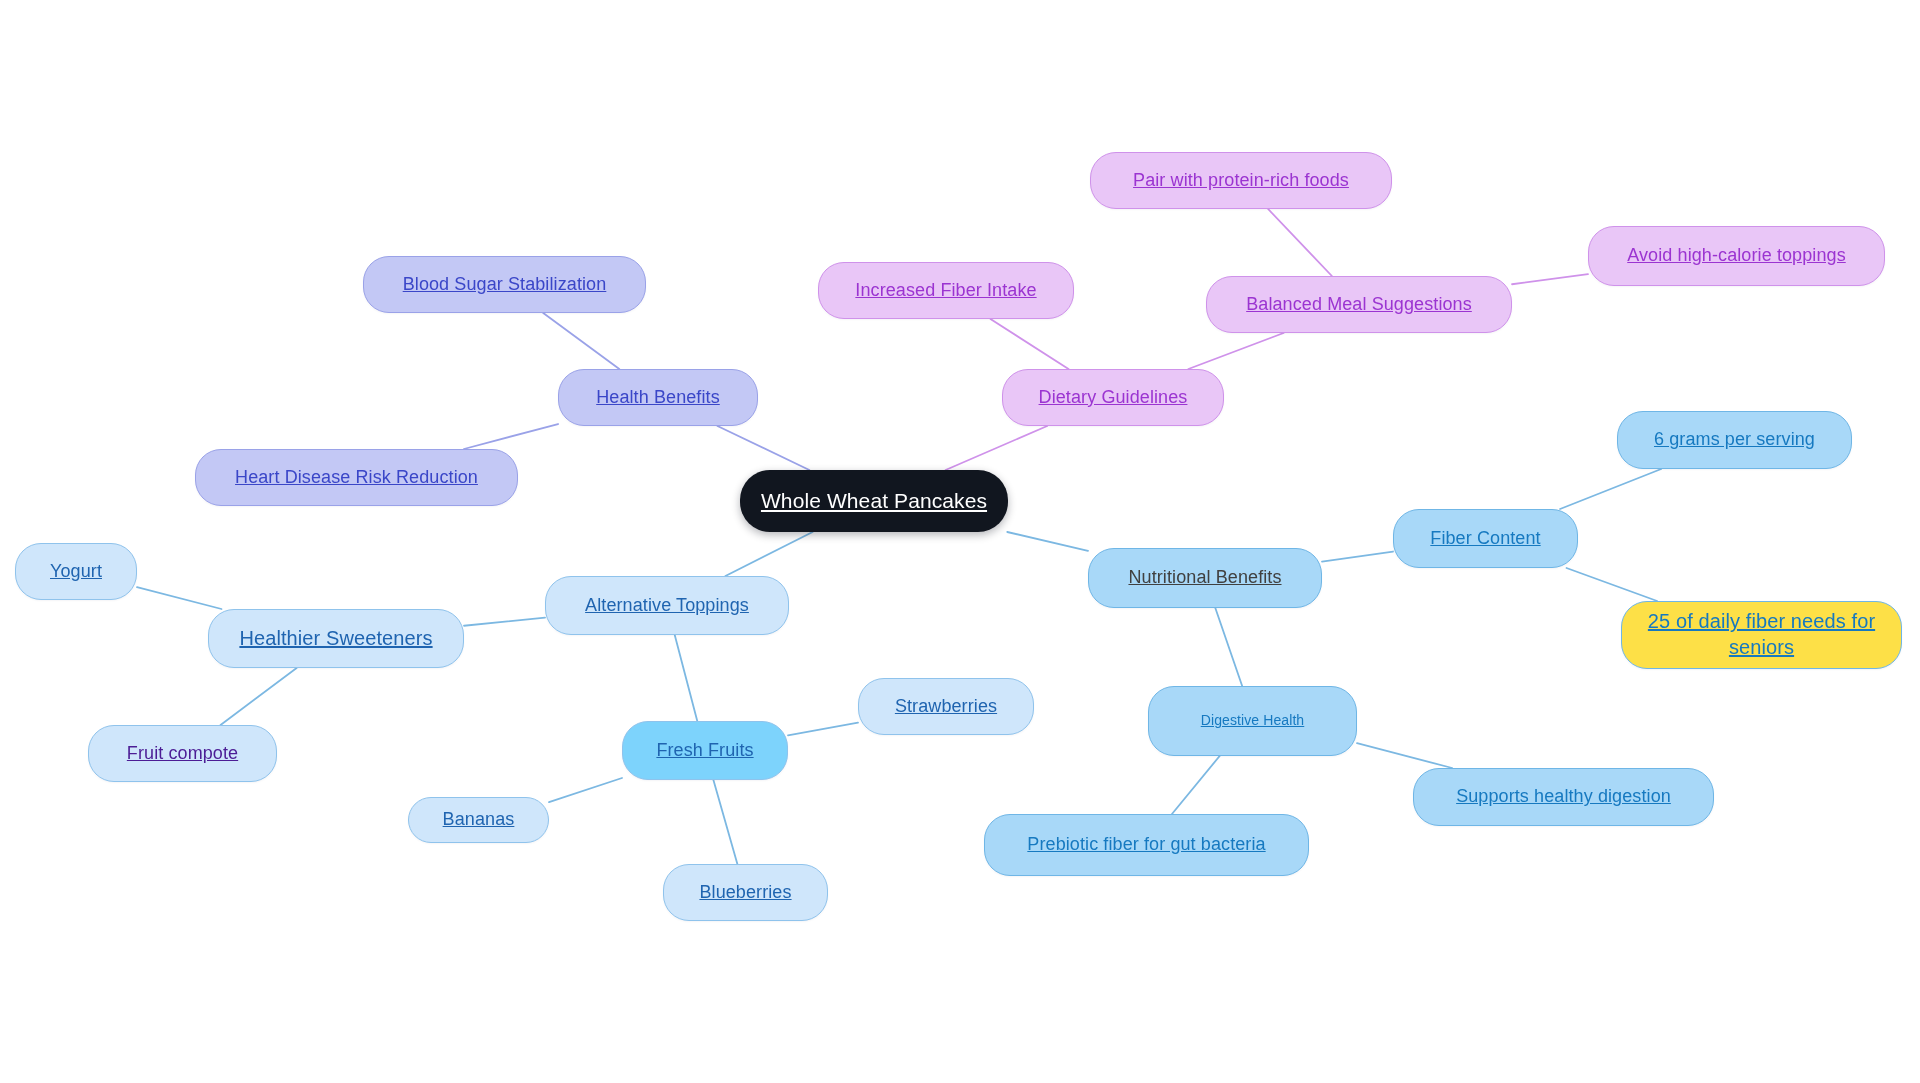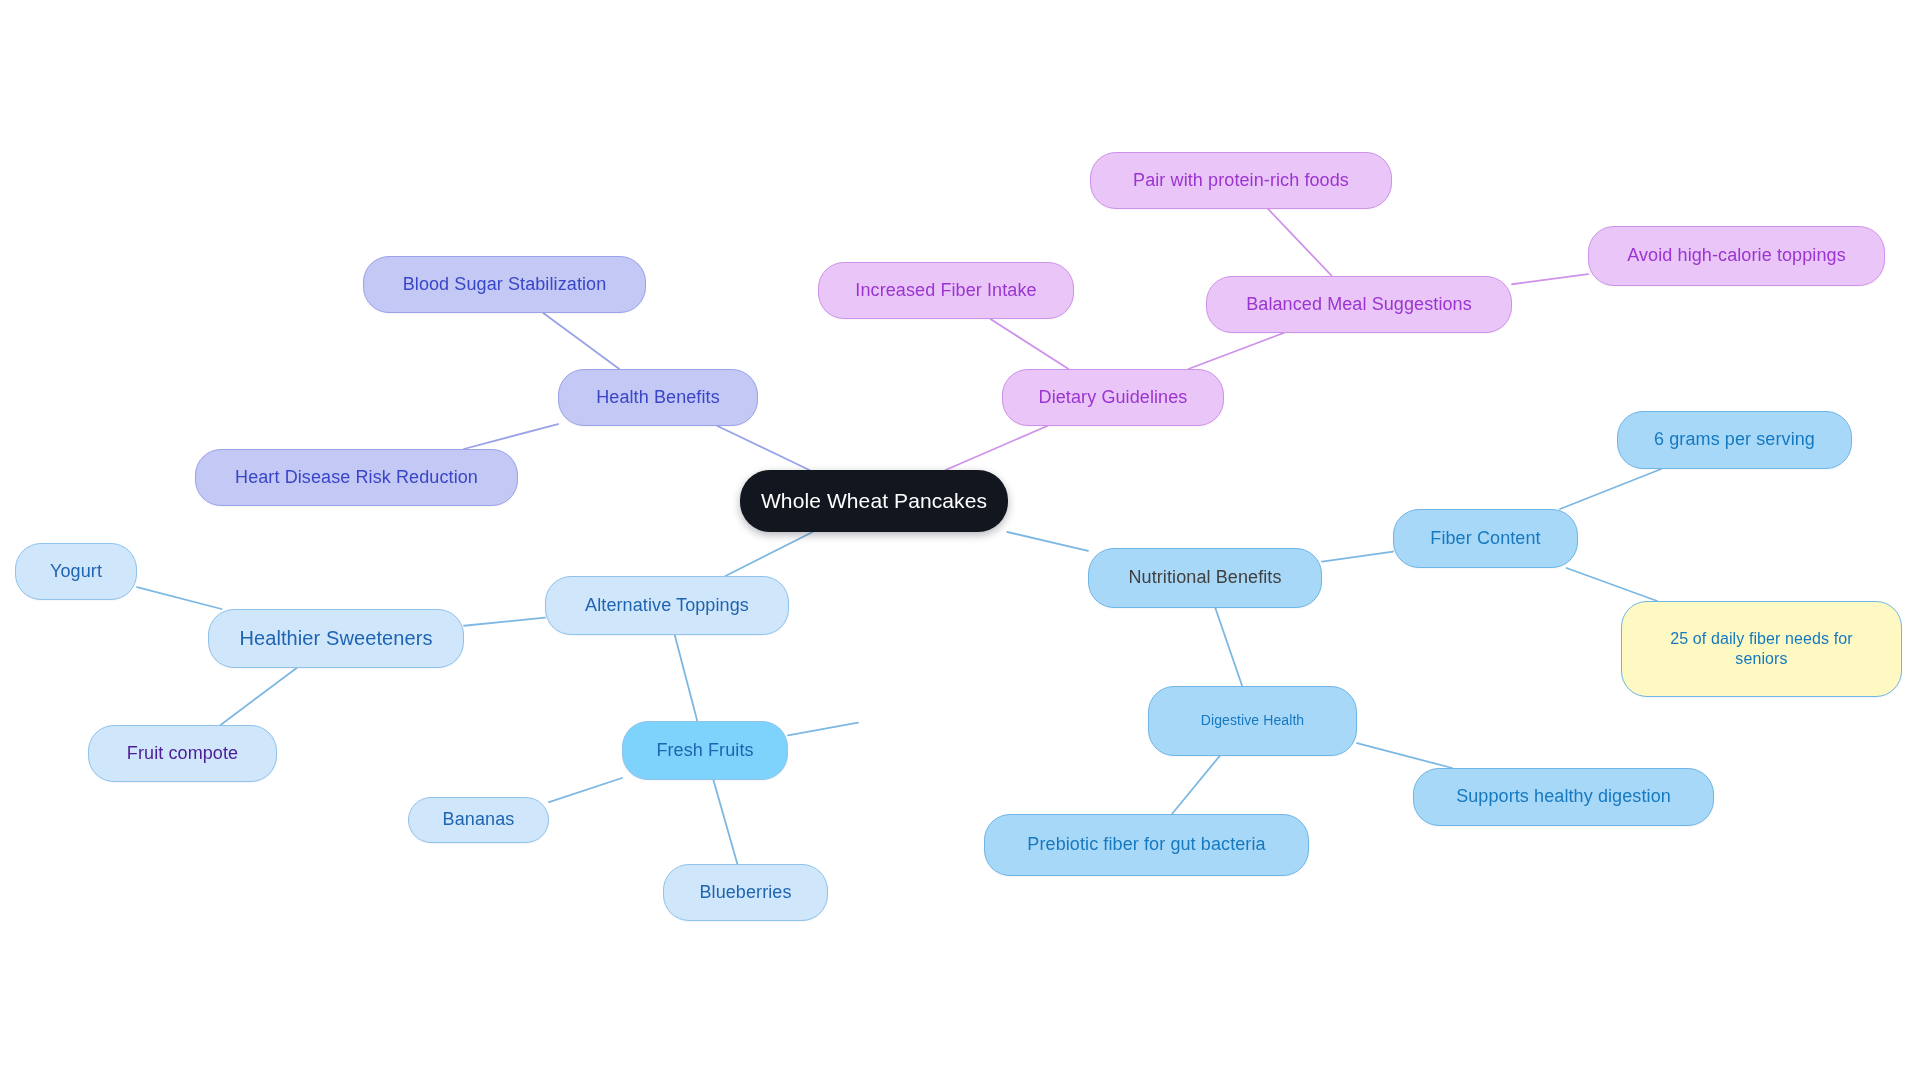--- a/index.html
+++ b/index.html
@@ -33,20 +33,21 @@
     justify-content: center;
     text-align: center;
     border-radius: 26px;
     border-style: solid;
     border-width: 1.4px;
     line-height: 1.28;
     padding: 16px 16px;
     letter-spacing: 0.1px;
     white-space: pre-line;
     box-shadow: 0 1px 2px rgba(20,30,60,0.045);
+    text-decoration: underline;
   }
   .node.root {
     border-radius: 30px;
     border-width: 0;
     box-shadow: 0 3px 9px rgba(10,14,25,0.30);
   }
 </style>
 </head>
 <body>
 
@@ -81,25 +82,26 @@
     <div class="node" style="left: 363px; top: 256px; width: 283px; height: 57px; font-size: 18px; background: rgb(195, 200, 245); border-color: rgb(154, 162, 232); color: rgb(58, 70, 200);"><span>Blood Sugar Stabilization</span></div>
     <div class="node" style="left: 195px; top: 449px; width: 323px; height: 57px; font-size: 18px; background: rgb(195, 200, 245); border-color: rgb(154, 162, 232); color: rgb(58, 70, 200);"><span>Heart Disease Risk Reduction</span></div>
     <div class="node" style="left: 1002px; top: 369px; width: 222px; height: 57px; font-size: 18px; background: rgb(233, 198, 247); border-color: rgb(207, 146, 234); color: rgb(155, 52, 209);"><span>Dietary Guidelines</span></div>
     <div class="node" style="left: 818px; top: 262px; width: 256px; height: 57px; font-size: 18px; background: rgb(233, 198, 247); border-color: rgb(207, 146, 234); color: rgb(155, 52, 209);"><span>Increased Fiber Intake</span></div>
     <div class="node" style="left: 1206px; top: 276px; width: 306px; height: 57px; font-size: 18px; background: rgb(233, 198, 247); border-color: rgb(207, 146, 234); color: rgb(155, 52, 209);"><span>Balanced Meal Suggestions</span></div>
     <div class="node" style="left: 1090px; top: 152px; width: 302px; height: 57px; font-size: 18px; background: rgb(233, 198, 247); border-color: rgb(207, 146, 234); color: rgb(155, 52, 209);"><span>Pair with protein-rich foods</span></div>
     <div class="node" style="left: 1588px; top: 226px; width: 297px; height: 60px; font-size: 18px; background: rgb(233, 198, 247); border-color: rgb(207, 146, 234); color: rgb(155, 52, 209);"><span>Avoid high-calorie toppings</span></div>
     <div class="node" style="left: 1088px; top: 548px; width: 234px; height: 60px; font-size: 18px; background: rgb(168, 216, 248); border-color: rgb(111, 182, 230); color: #404040;"><span>Nutritional Benefits</span></div>
     <div class="node" style="left: 1393px; top: 509px; width: 185px; height: 59px; font-size: 18px; background: rgb(168, 216, 248); border-color: rgb(111, 182, 230); color: rgb(22, 121, 192);"><span>Fiber Content</span></div>
     <div class="node" style="left: 1617px; top: 411px; width: 235px; height: 58px; font-size: 18px; background: rgb(168, 216, 248); border-color: rgb(111, 182, 230); color: rgb(22, 121, 192);"><span>6 grams per serving</span></div>
-    <div class="node" style="left: 1621px; top: 601px; width: 281px; height: 96px; font-size: 16px; background: #fef9c3; border-color: rgb(111, 182, 230); color: rgb(22, 121, 192);"><span>25 of daily fiber needs for
+    <div class="node" style="left: 1621px; top: 601px; width: 281px; height: 68px; font-size: 20px; background: #fde047; border-color: rgb(111, 182, 230); color: rgb(22, 121, 192);"><span>25 of daily fiber needs for
 seniors</span></div>
     <div class="node" style="left: 1148px; top: 686px; width: 209px; height: 70px; font-size: 14px; background: rgb(168, 216, 248); border-color: rgb(111, 182, 230); color: rgb(22, 121, 192);"><span>Digestive Health</span></div>
     <div class="node" style="left: 1413px; top: 768px; width: 301px; height: 58px; font-size: 18px; background: rgb(168, 216, 248); border-color: rgb(111, 182, 230); color: rgb(22, 121, 192);"><span>Supports healthy digestion</span></div>
     <div class="node" style="left: 984px; top: 814px; width: 325px; height: 62px; font-size: 18px; background: rgb(168, 216, 248); border-color: rgb(111, 182, 230); color: rgb(22, 121, 192);"><span>Prebiotic fiber for gut bacteria</span></div>
     <div class="node" style="left: 545px; top: 576px; width: 244px; height: 59px; font-size: 18px; background: rgb(207, 230, 251); border-color: rgb(143, 195, 236); color: rgb(31, 100, 176);"><span>Alternative Toppings</span></div>
     <div class="node" style="left: 208px; top: 609px; width: 256px; height: 59px; font-size: 20px; background: rgb(207, 230, 251); border-color: rgb(143, 195, 236); color: rgb(31, 100, 176);"><span>Healthier Sweeteners</span></div>
     <div class="node" style="left: 15px; top: 543px; width: 122px; height: 57px; font-size: 18px; background: rgb(207, 230, 251); border-color: rgb(143, 195, 236); color: rgb(31, 100, 176);"><span>Yogurt</span></div>
     <div class="node" style="left: 88px; top: 725px; width: 189px; height: 57px; font-size: 18px; background: rgb(207, 230, 251); border-color: rgb(143, 195, 236); color: #4c1d95;"><span>Fruit compote</span></div>
     <div class="node" style="left: 622px; top: 721px; width: 166px; height: 59px; font-size: 18px; background: #7dd3fc; border-color: rgb(143, 195, 236); color: rgb(31, 100, 176);"><span>Fresh Fruits</span></div>
+    <div class="node" style="left: 858px; top: 678px; width: 176px; height: 57px; font-size: 18px; background: rgb(207, 230, 251); border-color: rgb(143, 195, 236); color: rgb(31, 100, 176);"><span>Strawberries</span></div>
     <div class="node" style="left: 408px; top: 797px; width: 141px; height: 46px; font-size: 18px; background: rgb(207, 230, 251); border-color: rgb(143, 195, 236); color: rgb(31, 100, 176);"><span>Bananas</span></div>
     <div class="node" style="left: 663px; top: 864px; width: 165px; height: 57px; font-size: 18px; background: rgb(207, 230, 251); border-color: rgb(143, 195, 236); color: rgb(31, 100, 176);"><span>Blueberries</span></div>
   </div>
 
 </body></html>

